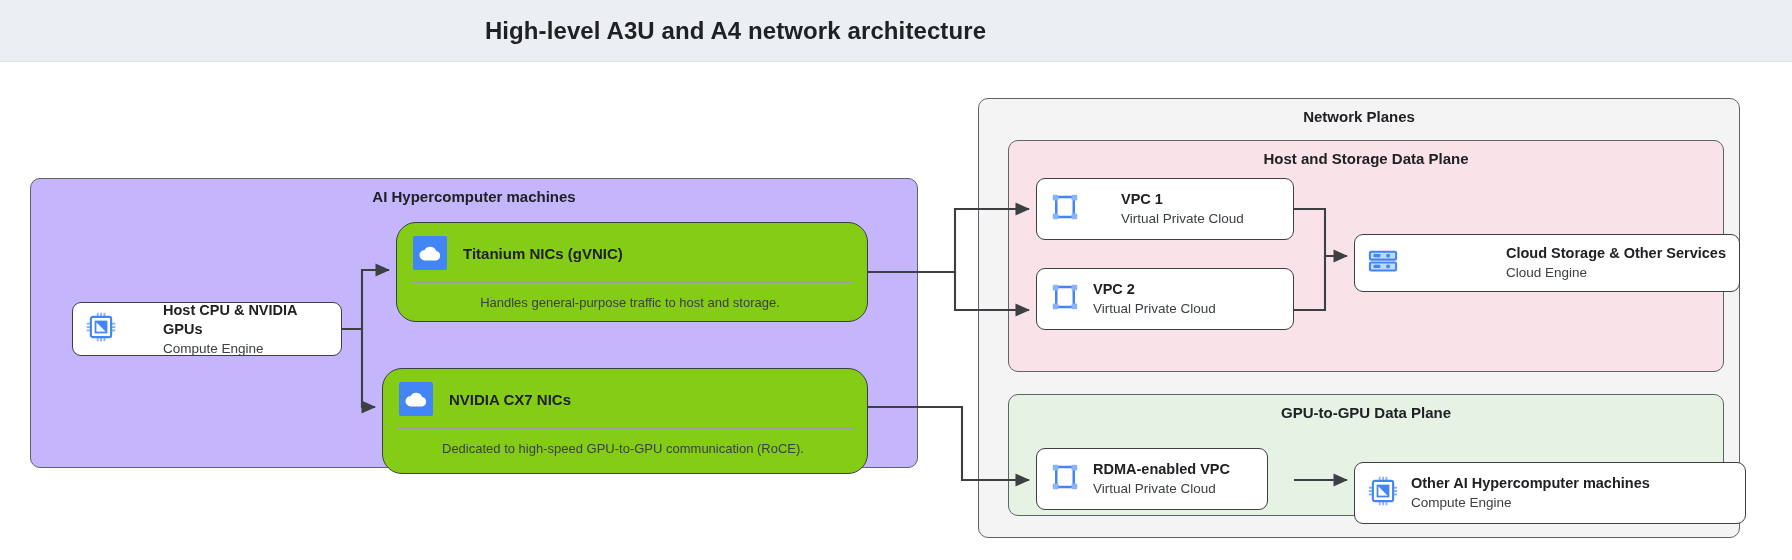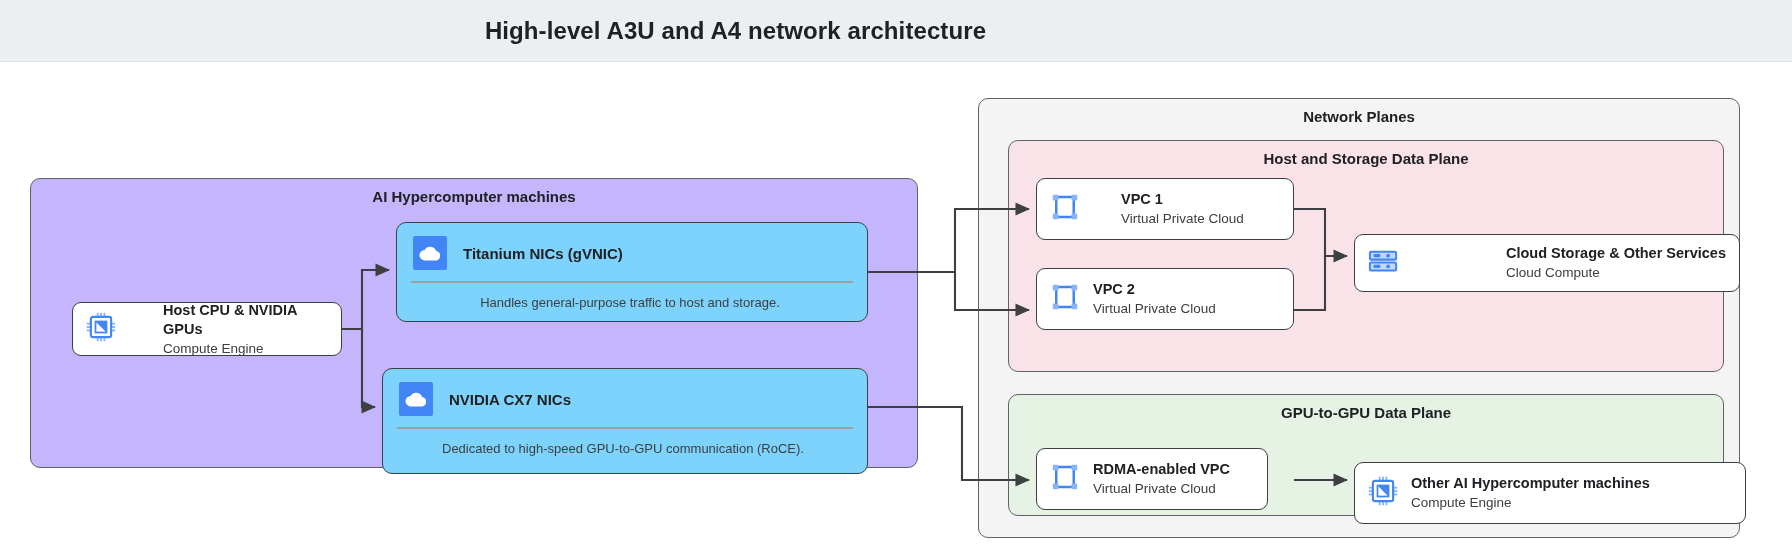--- a/index.html
+++ b/index.html
@@ -90,23 +90,23 @@
   #n-vpc1    { left:1036px;top:116px; width:258px; height:62px;gap:28px; }
   #n-vpc2    { left:1036px;top:206px; width:258px; height:62px; }
   #n-storage { left:1354px;top:172px; width:386px; height:58px;justify-content:space-between; }
   #n-rdma    { left:1036px;top:386px; width:232px; height:62px; }
   #n-otherai { left:1354px;top:400px; width:392px; height:62px; }
 
   
   .niccard {
     position: absolute;
     box-sizing: border-box;
-    background: #7dd3fc;
+    background: #84cc16;
     border: 1.6px solid #3c4043;
-    border-radius: 10px;
+    border-radius: 20px;
   }
   .niccard .head {
     display: flex; align-items: center;
     padding: 13px 16px 11px 16px;
   }
   .niccard .head .icon { flex: 0 0 auto; margin-right: 16px; display:block; }
   .niccard .head .t1 { font-size: 15px; font-weight: bold; color: #202124; }
   .niccard .divider {
     height: 1.6px; background: #9aa0a6;
     margin: 0 14px;
@@ -276,21 +276,21 @@
         <g fill="#4285f4">
           <rect x="4.4" y="6.4" width="5.6" height="2.6" rx="1"></rect>
           <rect x="4.4" y="15" width="5.6" height="2.6" rx="1"></rect>
           <circle cx="16.1" cy="7.7" r="1.55"></circle>
           <circle cx="16.1" cy="16.3" r="1.55"></circle>
         </g>
       </svg>
     </span>
     <span class="txt">
       <span class="t1">Cloud Storage &amp; Other Services</span>
-      <span class="t2">Cloud Compute</span>
+      <span class="t2">Cloud Engine</span>
     </span>
   </div>
 
   <div class="node" id="n-rdma">
     <span class="icon">
       <svg width="30" height="30" viewBox="0 0 24 24" xmlns="http://www.w3.org/2000/svg">
         <rect x="5" y="4" width="14" height="16" rx="1" fill="none" stroke="#4285f4" stroke-width="2"></rect>
         <g fill="#8ab4f8">
           <rect x="2.2" y="2.2" width="4.6" height="4.6" rx="1"></rect>
           <rect x="17.2" y="2.2" width="4.6" height="4.6" rx="1"></rect>

